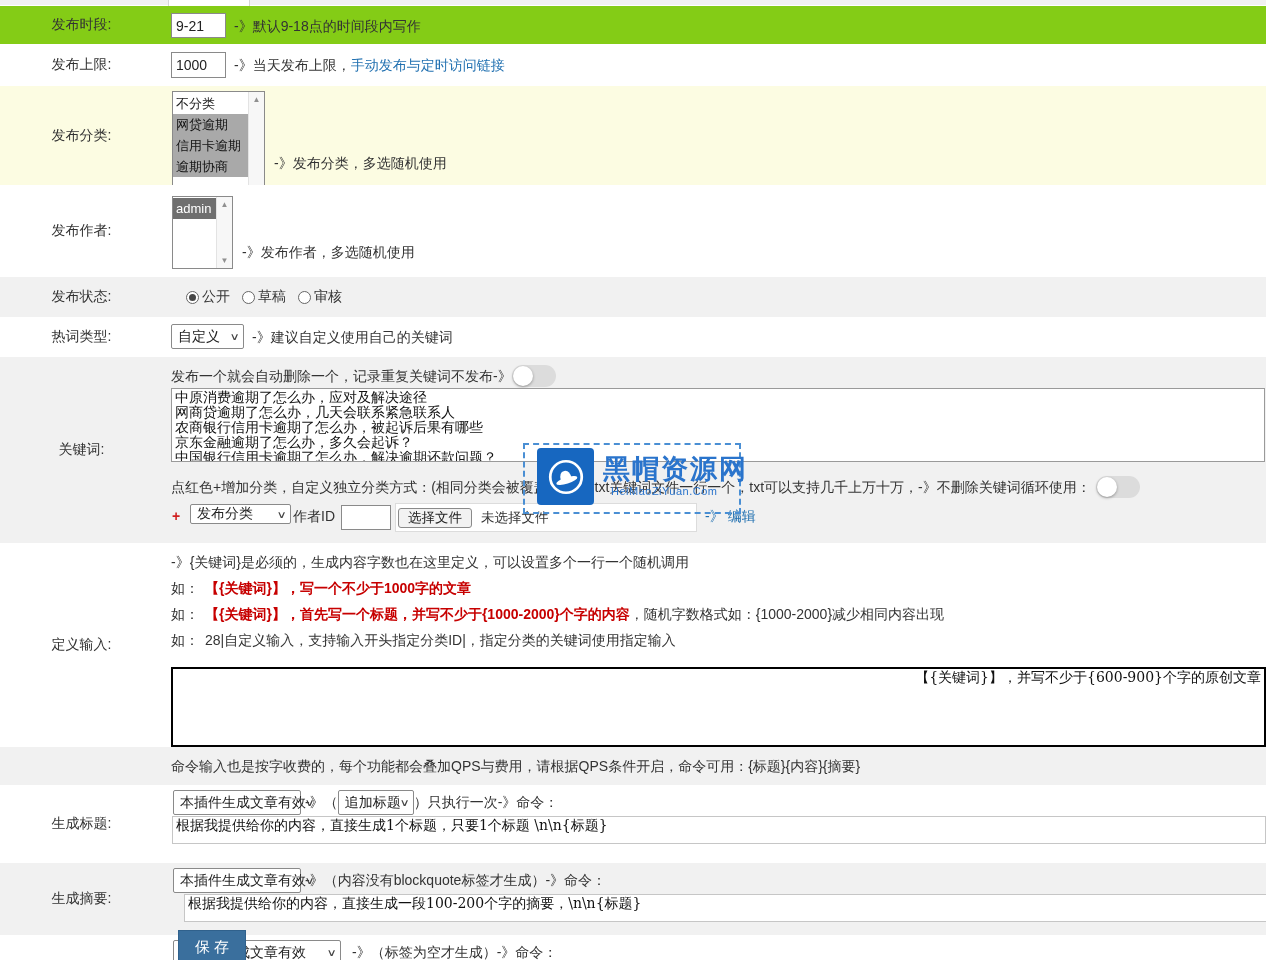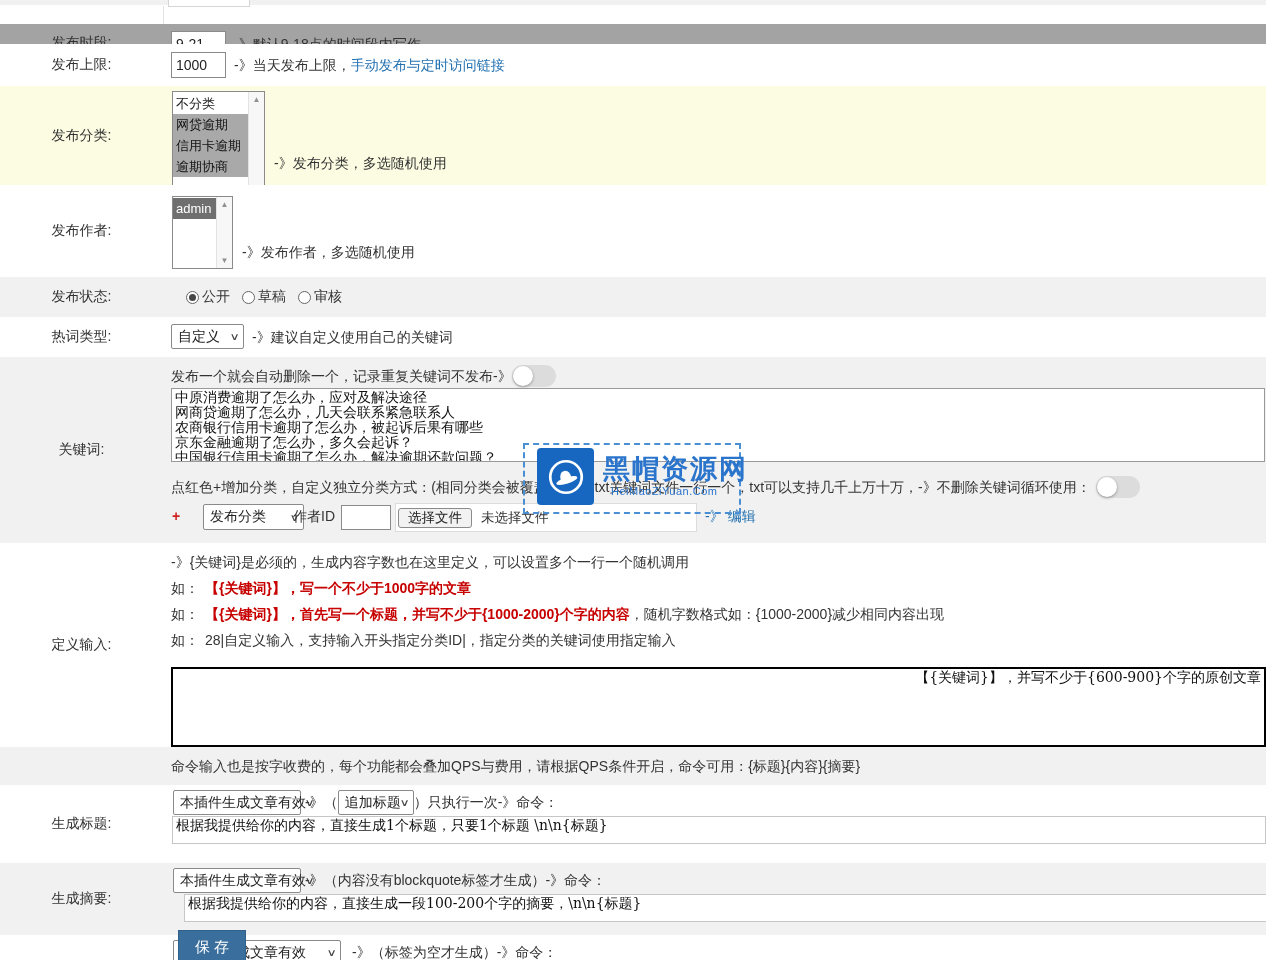--- a/index.html
+++ b/index.html
@@ -52,21 +52,21 @@
 </head>
 <body>
 
 <div class="page">
   <div class="vdiv"></div>
 
   <div class="row" style="top:0;height:6px;background:#f1f1f1;border-bottom:1px solid #fff">
     <div style="position:absolute;left:168px;top:0;width:80px;height:6px;background:#fff;border:1px solid #d5d5d5;border-top:none"></div>
   </div>
 
-  <div class="row" style="top:24px;height:38px;background:#a3a3a3">
+  <div class="row" style="top:6px;height:38px;background:#84cc16">
     <div class="lbl">发布时段:</div>
     <input class="inp" style="left: 171px; top: 7px; width: 55px; height: 25px;" value="9-21">
     <div class="txt" style="left:234px;top:12px">-》默认9-18点的时间段内写作</div>
   </div>
 
   <div class="row" style="top:44px;height:42px;background:#fff">
     <div class="lbl">发布上限:</div>
     <input class="inp" style="left: 171px; top: 8px; width: 55px; height: 26px;" value="1000">
     <div class="inline" style="left:234px;top:13px">
       <span>-》当天发布上限，</span>
@@ -137,21 +137,21 @@
     <div class="txt" style="left:171px;top:11px">发布一个就会自动删除一个，记录重复关键词不发布-》</div>
     <div class="tog" style="left:512px;top:8px"></div>
     <textarea class="ta" style="left: 171px; top: 31px; width: 1094px; height: 74px;">中原消费逾期了怎么办，应对及解决途径
 网商贷逾期了怎么办，几天会联系紧急联系人
 农商银行信用卡逾期了怎么办，被起诉后果有哪些
 京东金融逾期了怎么办，多久会起诉？
 中国银行信用卡逾期了怎么办，解决逾期还款问题？</textarea>
     <div class="txt" style="left:171px;top:122px">点红色+增加分类，自定义独立分类方式：(相同分类会被覆盖)，上传txt关键词文件一行一个，txt可以支持几千上万十万，-》不删除关键词循环使用：</div>
     <div class="tog" style="left:1096px;top:119px"></div>
     <div class="txt plus" style="left:172px;top:151px">+</div>
-    <div class="selbox" style="left:203px;top:147px;width:101px;height:26px">
+    <div class="selbox" style="left:190px;top:147px;width:101px;height:20px">
       <span>发布分类</span>
       <span class="arr">∨</span>
     </div>
     <div class="txt" style="left:293px;top:151px">作者ID：</div>
     <input class="inp" style="left: 341px; top: 148px; width: 50px; height: 25px;">
     <div class="filewrap" style="left:395px;top:146px;width:302px;height:29px">
       <span class="filebtn">选择文件</span>
       <span class="filetxt">未选择文件</span>
     </div>
     <div class="inline" style="left:705px;top:151px">

